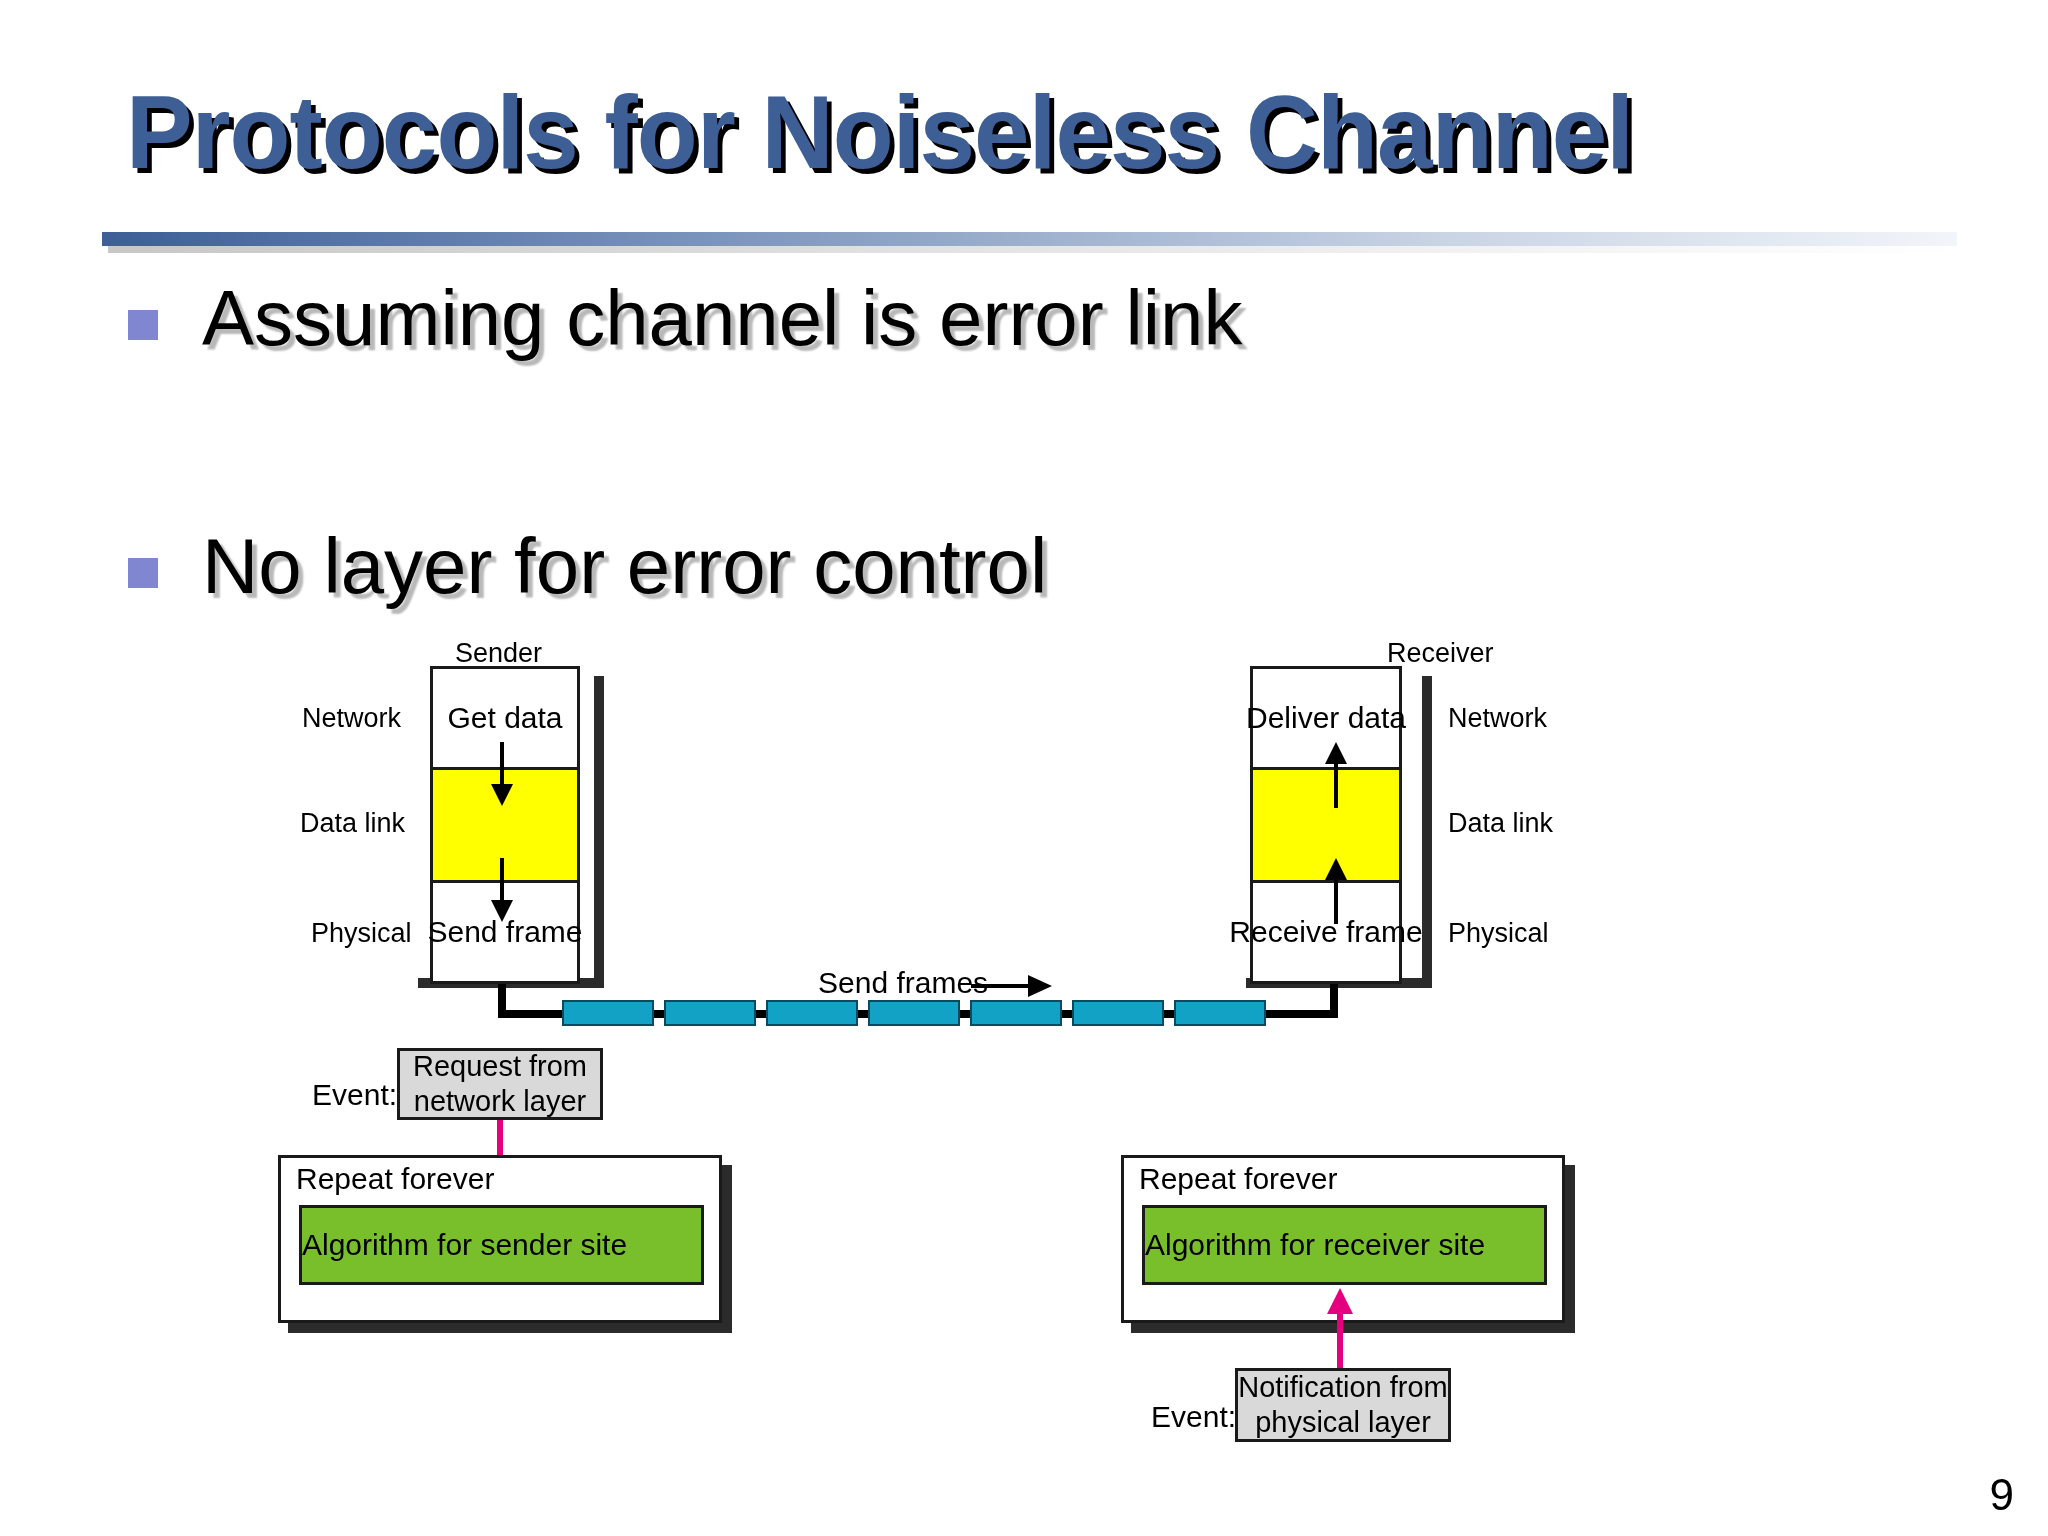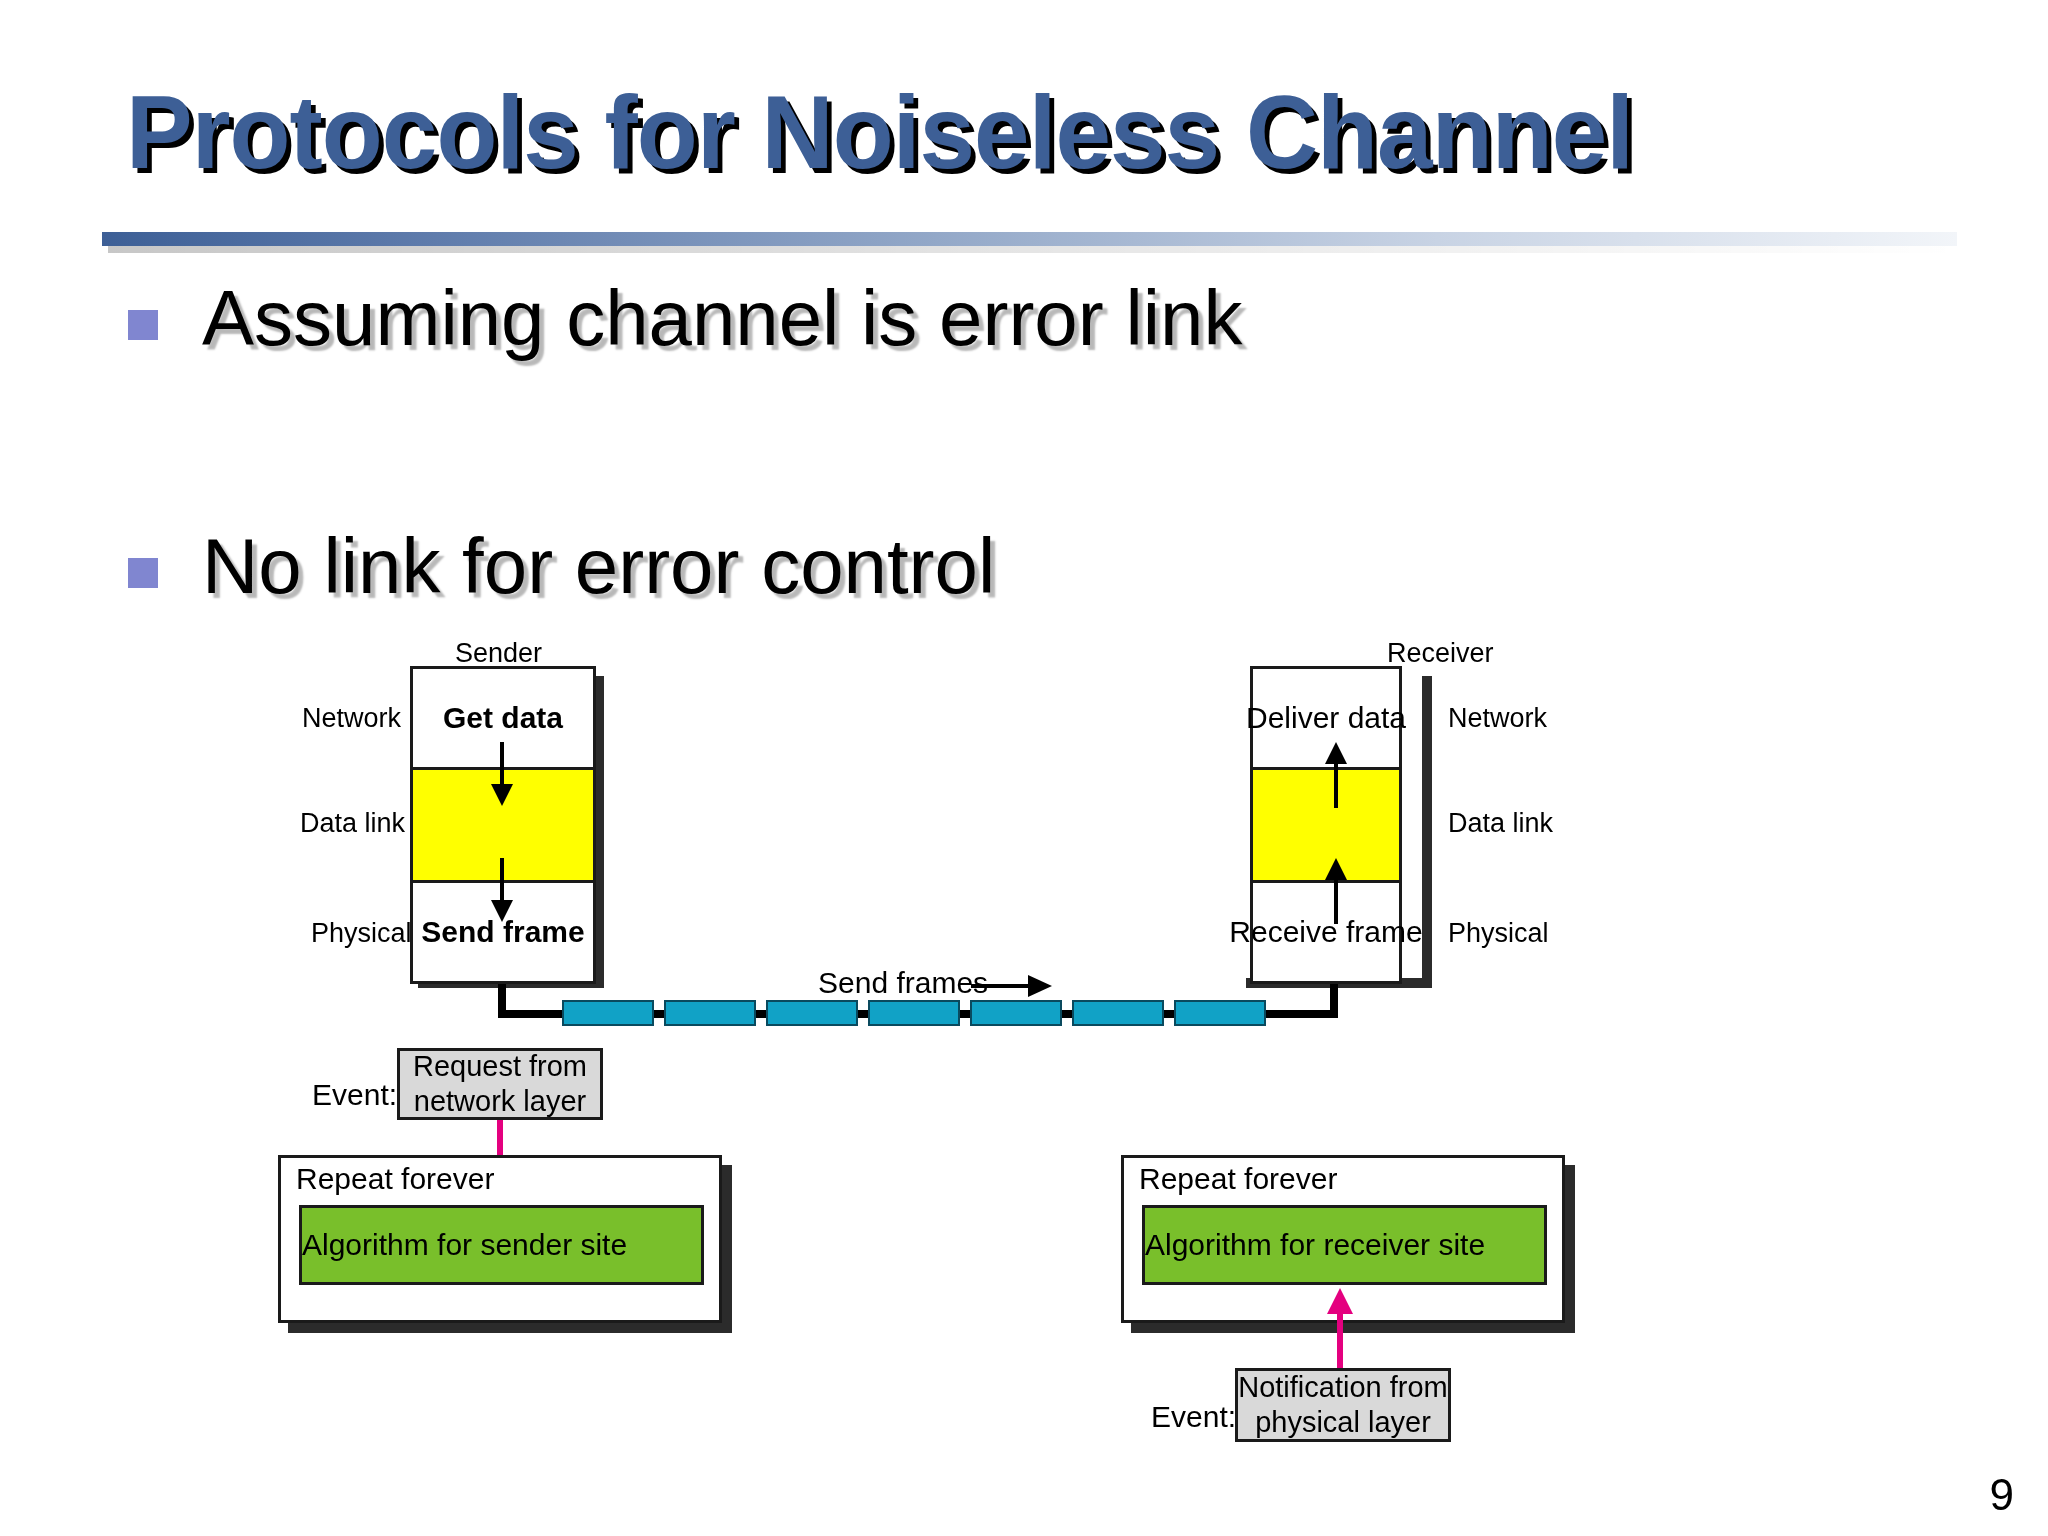--- a/index.html
+++ b/index.html
@@ -117,29 +117,29 @@
   <div class="title-rule-shadow"></div>
 
   <div class="bullet-row bullet-l1" style="top:276px;">
     <div class="sq"></div>
     <div class="txt">Assuming channel is error link</div>
   </div>
 
 
   <div class="bullet-row bullet-l1" style="top:524px;">
     <div class="sq"></div>
-    <div class="txt">No link for error control</div>
+    <div class="txt">No layer for error control</div>
   </div>
 
   <div class="dg dg-label" style="left:455px;top:638px;">Sender</div>
 
   <div class="stack-shadow" style="left:594px;top:676px;width:10px;height:310px;"></div>
   <div class="stack-shadow" style="left:418px;top:978px;width:186px;height:10px;"></div>
 
-  <div class="stack" style="left:410px;top:666px;width:186px;height:318px;font-weight:bold;">
+  <div class="stack" style="left:430px;top:666px;width:150px;height:318px;">
     <div class="layer" style="top:0;height:98px;">
       <span class="layer-text">Get data</span>
     </div>
     <div class="layer yellow" style="top:98px;height:116px;"></div>
     <div class="layer" style="top:214px;height:98px;">
       <span class="layer-text">Send frame</span>
     </div>
   </div>
 
   <div class="dg dg-label" style="left:302px;top:703px;">Network</div>

